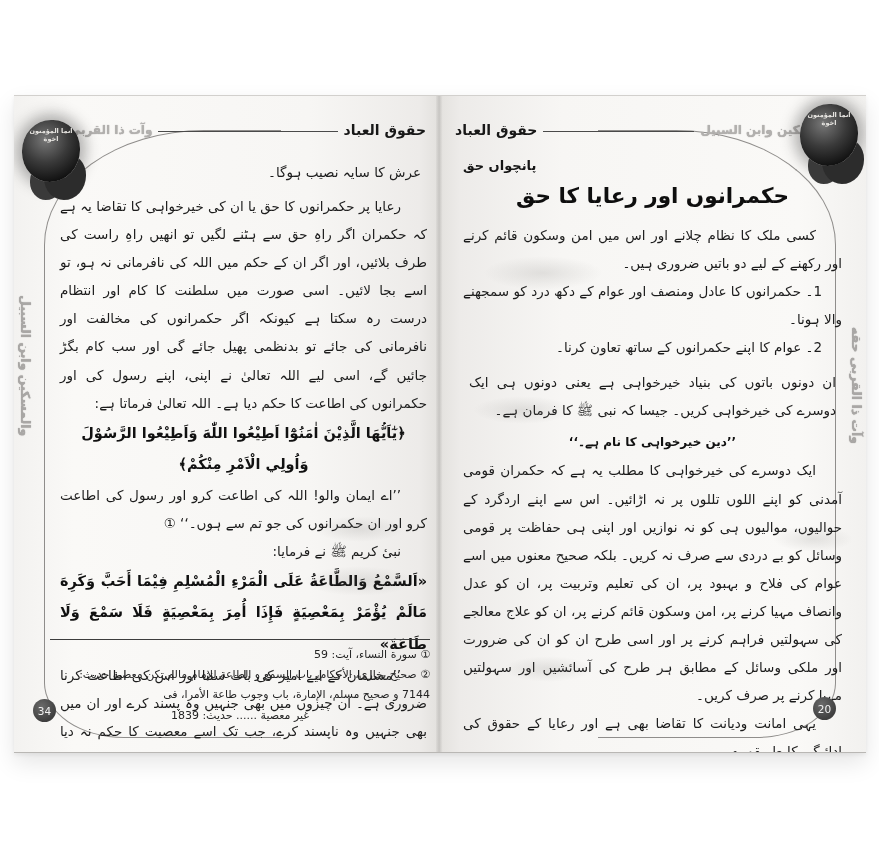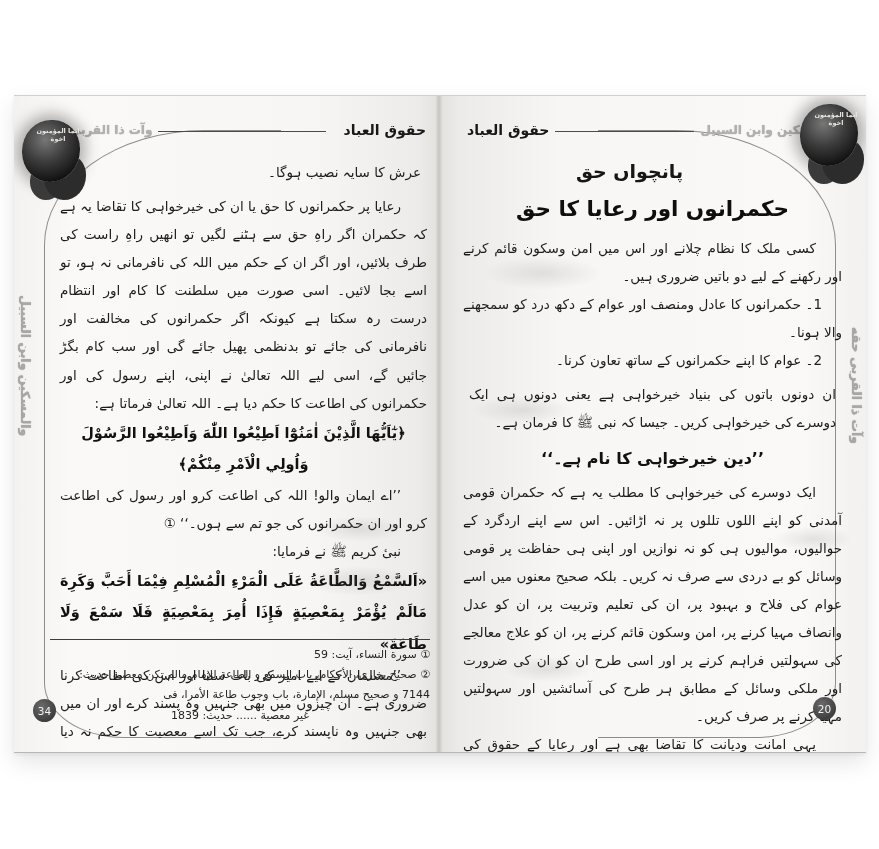--- a/index.html
+++ b/index.html
@@ -25,21 +25,21 @@
     background:linear-gradient(to left,#f2f1ef 0%,#faf9f7 16%,#f7f6f4 72%,#edebe9 96%,#e5e3e0 100%);
   }
   .spine{width:7px;background:linear-gradient(to right,#ddDBd8,#c7c5c2 45%,#e8e6e3);}
   
   .hdr{
     position:absolute;top:24px;left:26px;right:10px;height:20px;
     display:flex;align-items:center;gap:6px;
   }
   .hdr .rule{flex:1;border-top:1.4px solid #4a4a4a;height:0;margin-top:3px;}
   .hdr .btitle{
-    direction:rtl;font-weight:bold;font-size:14px;color:#181818;white-space:nowrap;margin-left:12px;
+    direction:rtl;font-weight:bold;font-size:14px;color:#181818;white-space:nowrap;
   }
   .hdr .orn-top{
     direction:rtl;font-weight:bold;font-size:12px;color:#b2b0ae;white-space:nowrap;
     text-shadow:0 0 1px #9b9997;letter-spacing:.5px;
   }
   .page-right .hdr{left:12px;right:30px;}
   
   .frame{position:absolute;pointer-events:none;}
   .frame-l{
     left:30px;top:34px;bottom:14px;width:56%;
@@ -49,21 +49,21 @@
   .frame-r{
     right:30px;top:34px;bottom:14px;width:56%;
     border-right:1.4px solid #8f8d8b;border-top:1.4px solid #8f8d8b;border-bottom:1.4px solid #8f8d8b;
     border-top-right-radius:160px 115px;border-bottom-right-radius:80px 55px;
   }
   
   .blob{
     position:absolute;width:58px;height:62px;border-radius:50% 46% 52% 48%;
     background:radial-gradient(circle at 40% 32%,#777 0%,#3a3a3a 42%,#101010 78%);
     box-shadow:14px 26px 0 -8px #2c2c2c, -4px 30px 0 -12px #3a3a3a, 0 0 14px 6px rgba(40,40,40,.35);
-    display:flex;justify-content:flex-end;
+    display:flex;justify-content:center;
   }
   .page-left .blob{left:8px;top:24px;}
   .page-right .blob{right:8px;top:8px;}
   .blob .blob-txt{
     direction:rtl;color:#e8e6e2;font-size:6.5px;font-weight:bold;text-align:center;
     margin-top:7px;width:44px;line-height:1.25;
   }
   
   .orn-side{
     position:absolute;direction:rtl;font-weight:bold;color:#a9a7a5;font-size:12.5px;
@@ -78,21 +78,21 @@
   }
   .content-l{left:46px;right:9px;top:56px;}
   .content-r{left:20px;right:24px;top:56px;}
   .para{text-indent:26px;margin:0;}
   .plain{text-indent:0;margin:6px;}
   .arabic{
     font-weight:bold;text-align:center;text-indent:0;margin:1px 0;
     font-size:14.5px;line-height:2.15;color:#111;
   }
   .arabic-just{text-align:justify;text-indent:0;}
-  .kicker{direction:rtl;text-align:center;font-weight:bold;font-size:19px;margin:0 46px 2px 0;color:#161616;}
+  .kicker{direction:rtl;text-align:left;font-weight:bold;font-size:13px;margin:0 46px 2px 0;color:#161616;}
   .ptitle{
     direction:rtl;text-align:center;font-weight:bold;font-size:21.5px;color:#0e0e0e;
     margin:2px 0 10px 0;line-height:1.4;
   }
   .num-item{text-indent:20px;margin:0;}
   
   .footnotes{
     position:absolute;left:36px;right:6px;bottom:26px;
     border-top:1.3px solid #3d3d3d;padding-top:5px;
     direction:rtl;text-align:right;font-size:11px;line-height:1.85;color:#242424;
@@ -170,21 +170,21 @@
     </div>
     <span class="orn-side">وآت ذا القربى حقه</span>
 
     <div class="content content-r">
       <p class="kicker">پانچواں حق</p>
       <p class="ptitle">حکمرانوں اور رعایا کا حق</p>
       <p class="para">کسی ملک کا نظام چلانے اور اس میں امن وسکون قائم کرنے اور رکھنے کے لیے دو باتیں ضروری ہیں۔</p>
       <p class="num-item">1۔   حکمرانوں کا عادل ومنصف اور عوام کے دکھ درد کو سمجھنے والا ہونا۔</p>
       <p class="num-item">2۔   عوام کا اپنے حکمرانوں کے ساتھ تعاون کرنا۔</p>
       <p class="plain">ان دونوں باتوں کی بنیاد خیرخواہی ہے یعنی دونوں ہی ایک دوسرے کی خیرخواہی کریں۔ جیسا کہ نبی ﷺ کا فرمان ہے۔</p>
-      <p class="arabic" style="font-size:16px;">’’دین خیرخواہی کا نام ہے۔‘‘</p>
+      <p class="arabic" style="font-size:12px;">’’دین خیرخواہی کا نام ہے۔‘‘</p>
       <p class="para">ایک دوسرے کی خیرخواہی کا مطلب یہ ہے کہ حکمران قومی آمدنی کو اپنے اللوں تللوں پر نہ اڑائیں۔ اس سے اپنے اردگرد کے حوالیوں، موالیوں ہی کو نہ نوازیں اور اپنی ہی حفاظت پر قومی وسائل کو بے دردی سے صرف نہ کریں۔ بلکہ صحیح معنوں میں اسے عوام کی فلاح و بہبود پر، ان کی تعلیم وتربیت پر، ان کو عدل وانصاف مہیا کرنے پر، امن وسکون قائم کرنے پر، ان کو علاج معالجے کی سہولتیں فراہم کرنے پر اور اسی طرح ان کو ان کی ضرورت اور ملکی وسائل کے مطابق ہر طرح کی آسائشیں اور سہولتیں مہیا کرنے پر صرف کریں۔</p>
       <p class="para">یہی امانت ودیانت کا تقاضا بھی ہے اور رعایا کے حقوق کی ادائیگی کا طریقہ بھی۔</p>
 
     </div>
 
     <div class="pagenum">20</div>
 
     <div class="smudge" style="left:40px;top:160px;width:120px;height:34px;"></div>
     <div class="smudge" style="left:30px;top:300px;width:100px;height:28px;"></div>
     <div class="smudge" style="left:330px;top:430px;width:80px;height:26px;"></div>

